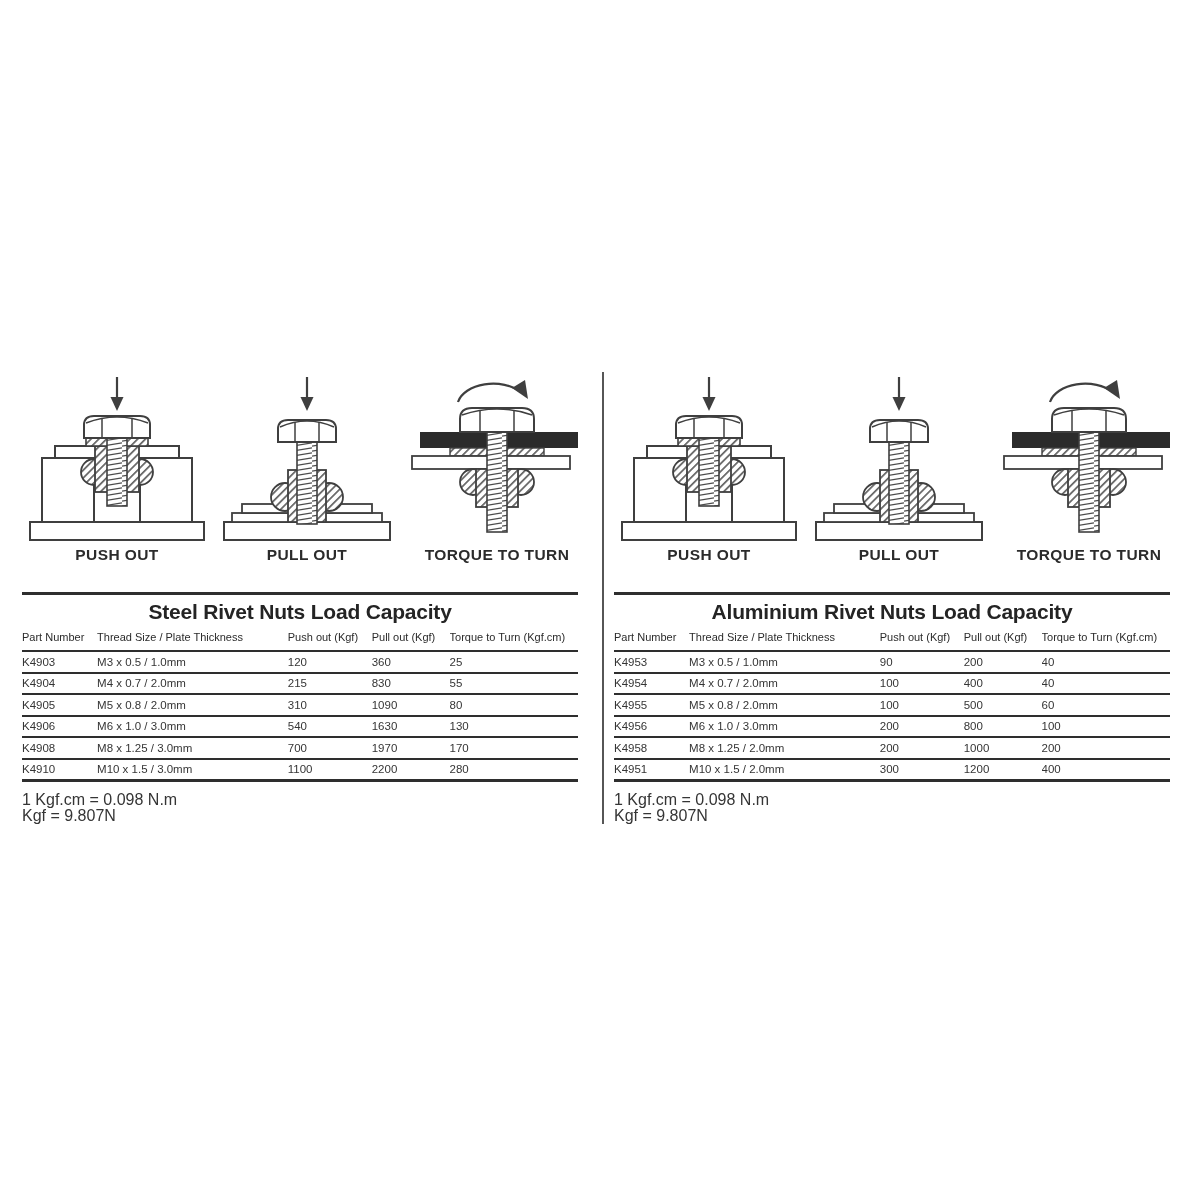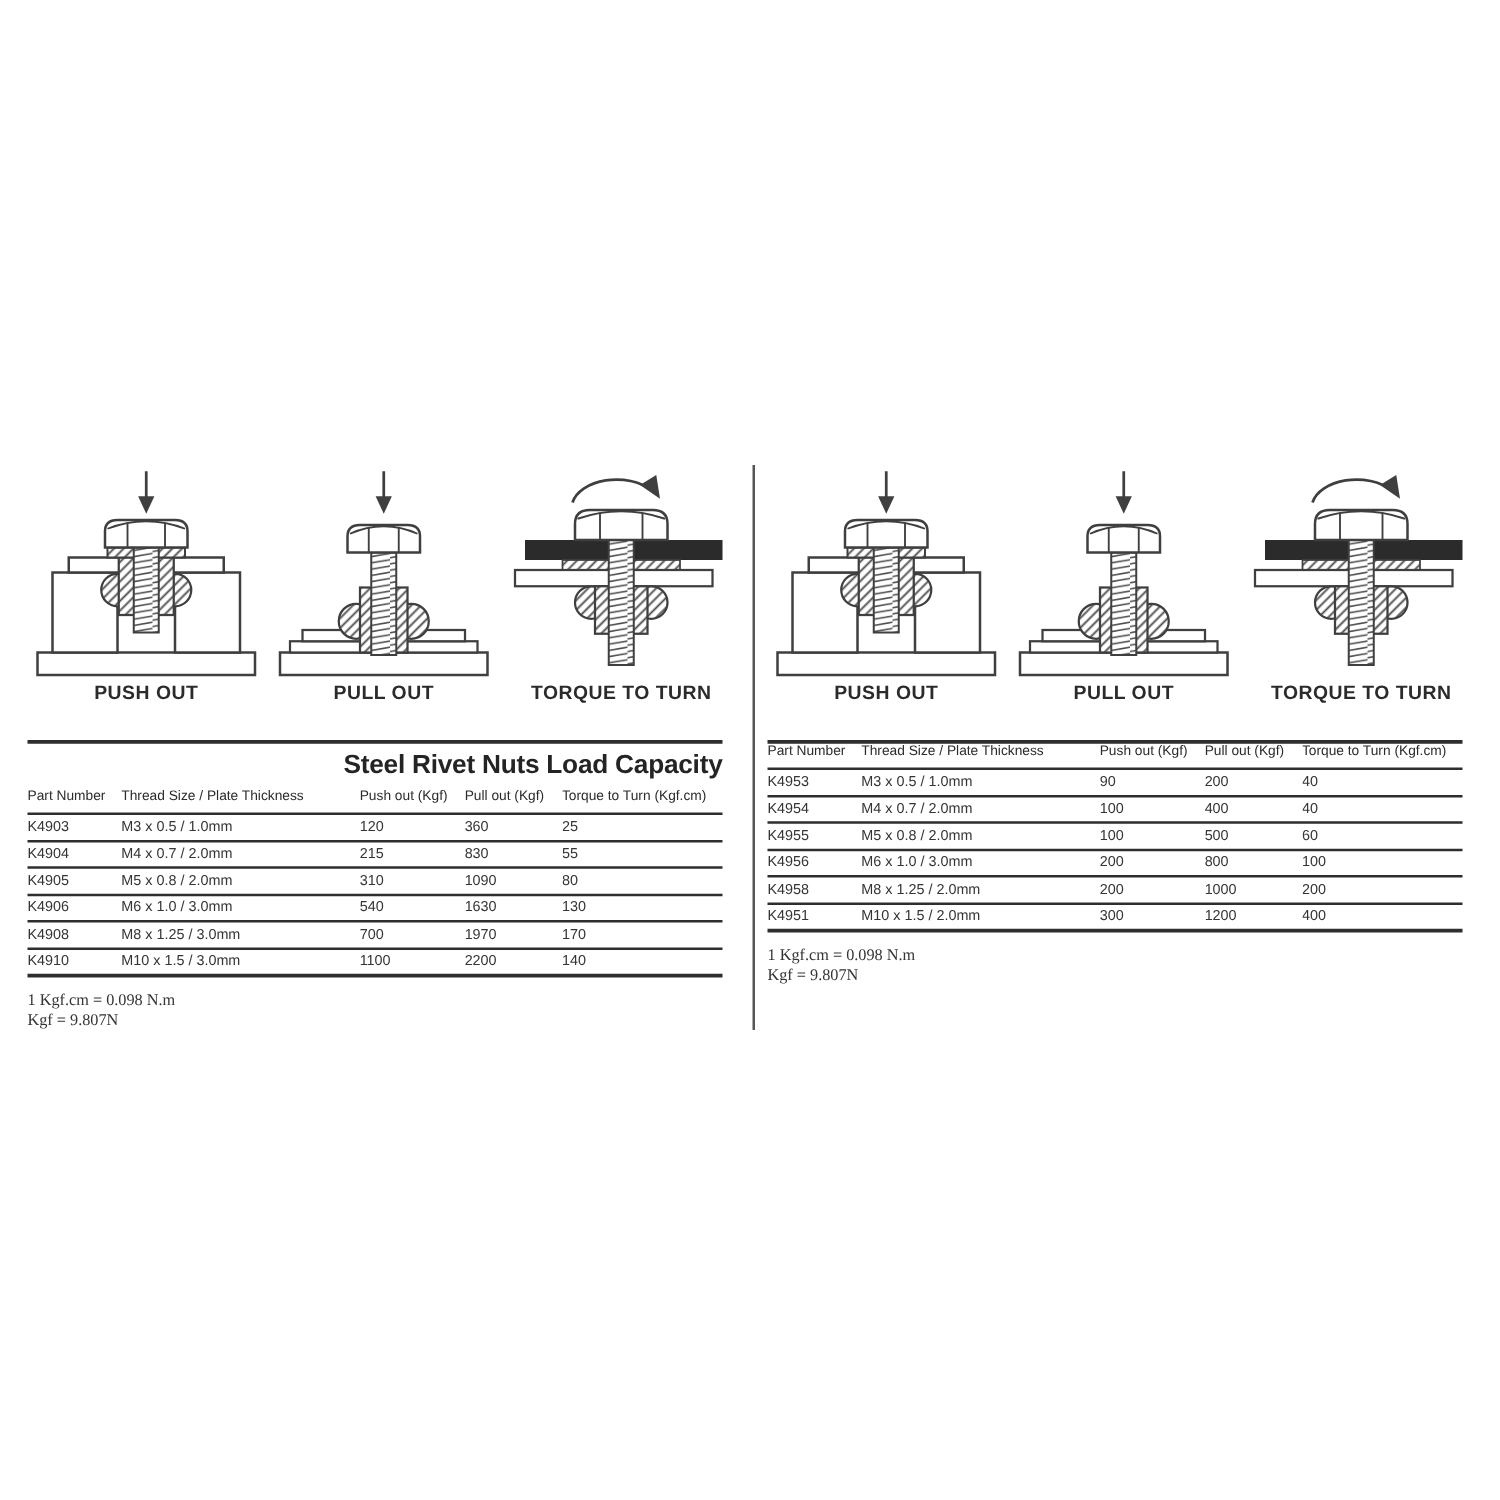--- a/index.html
+++ b/index.html
@@ -9,30 +9,30 @@
   .half { width:600px; box-sizing:border-box; }
   .v-divider { position:absolute; top:372px; left:602px; width:2px; height:452px; background:#565656; }
 
   .diagram-row { height:220px; display:flex; padding-left:22px; box-sizing:border-box; }
   .figure { width:190px; }
   .figure svg { display:block; }
   .caption { text-align:center; font-weight:bold; font-size:15.5px; letter-spacing:0.4px;
              color:#2b2b2b; margin-top:2px; white-space:nowrap; }
 
   .cap-table { margin-left:22px; width:556px; border-top:3px solid #2e2e2e; }
-  .t-title { text-align:right; font-size:21px; font-weight:bold; color:#242424;
+  .t-title { text-align:center; font-size:21px; font-weight:bold; color:#242424;
              padding:5px 0 7px 0; letter-spacing:-0.2px; }
   .t-head, .t-row { display:flex; align-items:center; }
   .t-head { border-bottom:2.5px solid #2e2e2e; padding-bottom:7px; font-weight:normal;
             font-size:11px; color:#2b2b2b; }
   .t-row { border-bottom:2px solid #2e2e2e; height:19.5px; font-size:11.5px; color:#353535; }
   .t-row:last-child { border-bottom:3px solid #2e2e2e; }
   .cell { box-sizing:border-box; padding-right:4px; white-space:nowrap; overflow:hidden; }
   .c0 { width:13.5%; } .c1 { width:34.3%; } .c2 { width:15.1%; } .c3 { width:14.0%; } .c4 { width:23.1%; }
-  .t-foot { margin:10px 0 0 22px; font-size:13px; color:#353535; line-height:16px;font-family:Liberation Serif, serif; }
+  .t-foot { margin:10px 0 0 22px; font-size:16px; color:#353535; line-height:16px; }
 
   .hidden-defs { position:absolute; width:0; height:0; overflow:hidden; }
 </style>
 </head>
 <body>
 
 <svg class="hidden-defs" aria-hidden="true">
   <defs>
     <pattern id="hat" patternUnits="userSpaceOnUse" width="5.5" height="5.5" patternTransform="rotate(45)">
       <rect width="5.5" height="5.5" fill="#ffffff"></rect>
@@ -171,21 +171,21 @@
               <div class="cell c1">M8 x 1.25 / 3.0mm</div>
               <div class="cell c2">700</div>
               <div class="cell c3">1970</div>
               <div class="cell c4">170</div>
             </div>
             <div class="t-row">
               <div class="cell c0">K4910</div>
               <div class="cell c1">M10 x 1.5 / 3.0mm</div>
               <div class="cell c2">1100</div>
               <div class="cell c3">2200</div>
-              <div class="cell c4">140</div>
+              <div class="cell c4">280</div>
             </div>
           </div>
       </div>
       <div class="t-foot">
         <div>1 Kgf.cm = 0.098 N.m</div>
         <div>Kgf = 9.807N</div>
       </div>
     </div>
 
     <div class="half">
@@ -204,20 +204,21 @@
         </div>
         <div class="figure">
           <svg width="190" height="172" viewBox="0 0 190 172">
               <use href="#sym-torque"></use>
             </svg>
           <div class="caption">TORQUE TO TURN</div>
         </div>
       </div>
 
       <div class="cap-table">
+        <div class="t-title">Aluminium Rivet Nuts Load Capacity</div>
         <div class="t-head">
           <div class="cell c0">Part Number</div>
           <div class="cell c1">Thread Size / Plate Thickness</div>
           <div class="cell c2">Push out (Kgf)</div>
           <div class="cell c3">Pull out (Kgf)</div>
           <div class="cell c4">Torque to Turn (Kgf.cm)</div>
         </div>
         <div class="t-body">
             <div class="t-row">
               <div class="cell c0">K4953</div>

